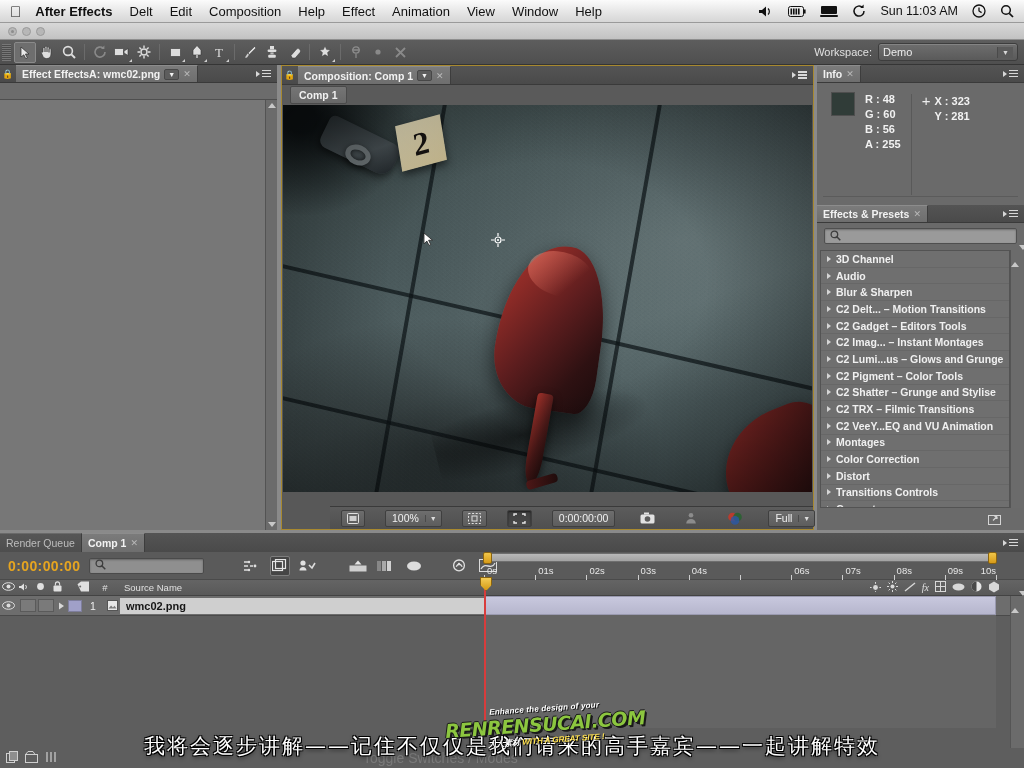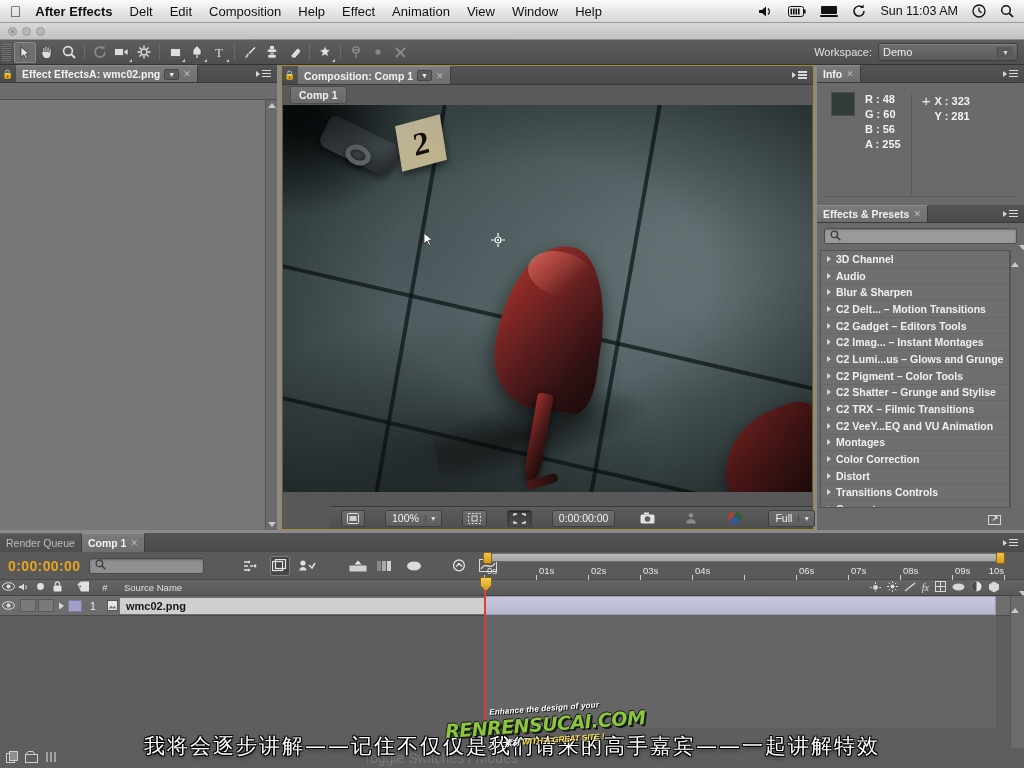--- a/index.html
+++ b/index.html
@@ -206,21 +206,21 @@
   
   #timeline { left:0; top:533px; width:1024px; height:235px; background:#5e5e5e;}
   #tlTabs { height:19px; background:linear-gradient(#545454,#4a4a4a); display:flex; align-items:stretch;}
   #tlCtrl { position:absolute; left:0; right:0; top:19px; height:28px; background:#5a5a5a;
             display:flex; align-items:center; gap:8px; padding-left:8px; border-bottom:1px solid #4a4a4a;}
   #tlTime { color:#e6a520; font-weight:bold; font-size:14px; letter-spacing:.4px;}
   .tlsearch { width:115px; height:16px; background:#8f8f8f; border:1px solid #4a4a4a; border-radius:2px;
               display:flex; align-items:center; padding:0 5px; box-shadow:inset 0 1px 2px rgba(0,0,0,.3);}
   .ticon { width:20px; height:20px; display:flex; align-items:center; justify-content:center; color:#e2e2e2;}
   .ticon.sel { background:#454545; border:1px solid #7d7d7d; border-radius:2px;}
-  #ruler { position:absolute; left:484px; right:20px; top:19px; height:34px;text-decoration:underline; }
+  #ruler { position:absolute; left:484px; right:28px; top:19px; height:34px;text-decoration:underline; }
   #rulerTrack { position:absolute; left:0; right:0; top:1px; height:9px;
     background:linear-gradient(#b9b9b9,#a2a2a2); border:1px solid #6e6e6e; border-radius:1px;}
   .rulerHandle { position:absolute; top:0px; width:9px; height:12px;
     background:linear-gradient(#f0c64a,#d79b18); border:1px solid #8a6410; border-radius:2px;}
   #rulerTicks { position:absolute; left:0; right:0; top:12px; height:16px; }
   .tk { position:absolute; top:1px; font-size:9.5px; color:#e7e7e7; }
   .tkm { position:absolute; bottom:0; width:1px; height:5px; background:#cfcfcf;}
   #tlHeaderRow { position:absolute; left:0; right:0; top:47px; height:16px;
     background:linear-gradient(#646464,#595959); border-bottom:1px solid #434343;
     display:flex; align-items:center; font-size:9.5px; color:#e0e0e0;}

